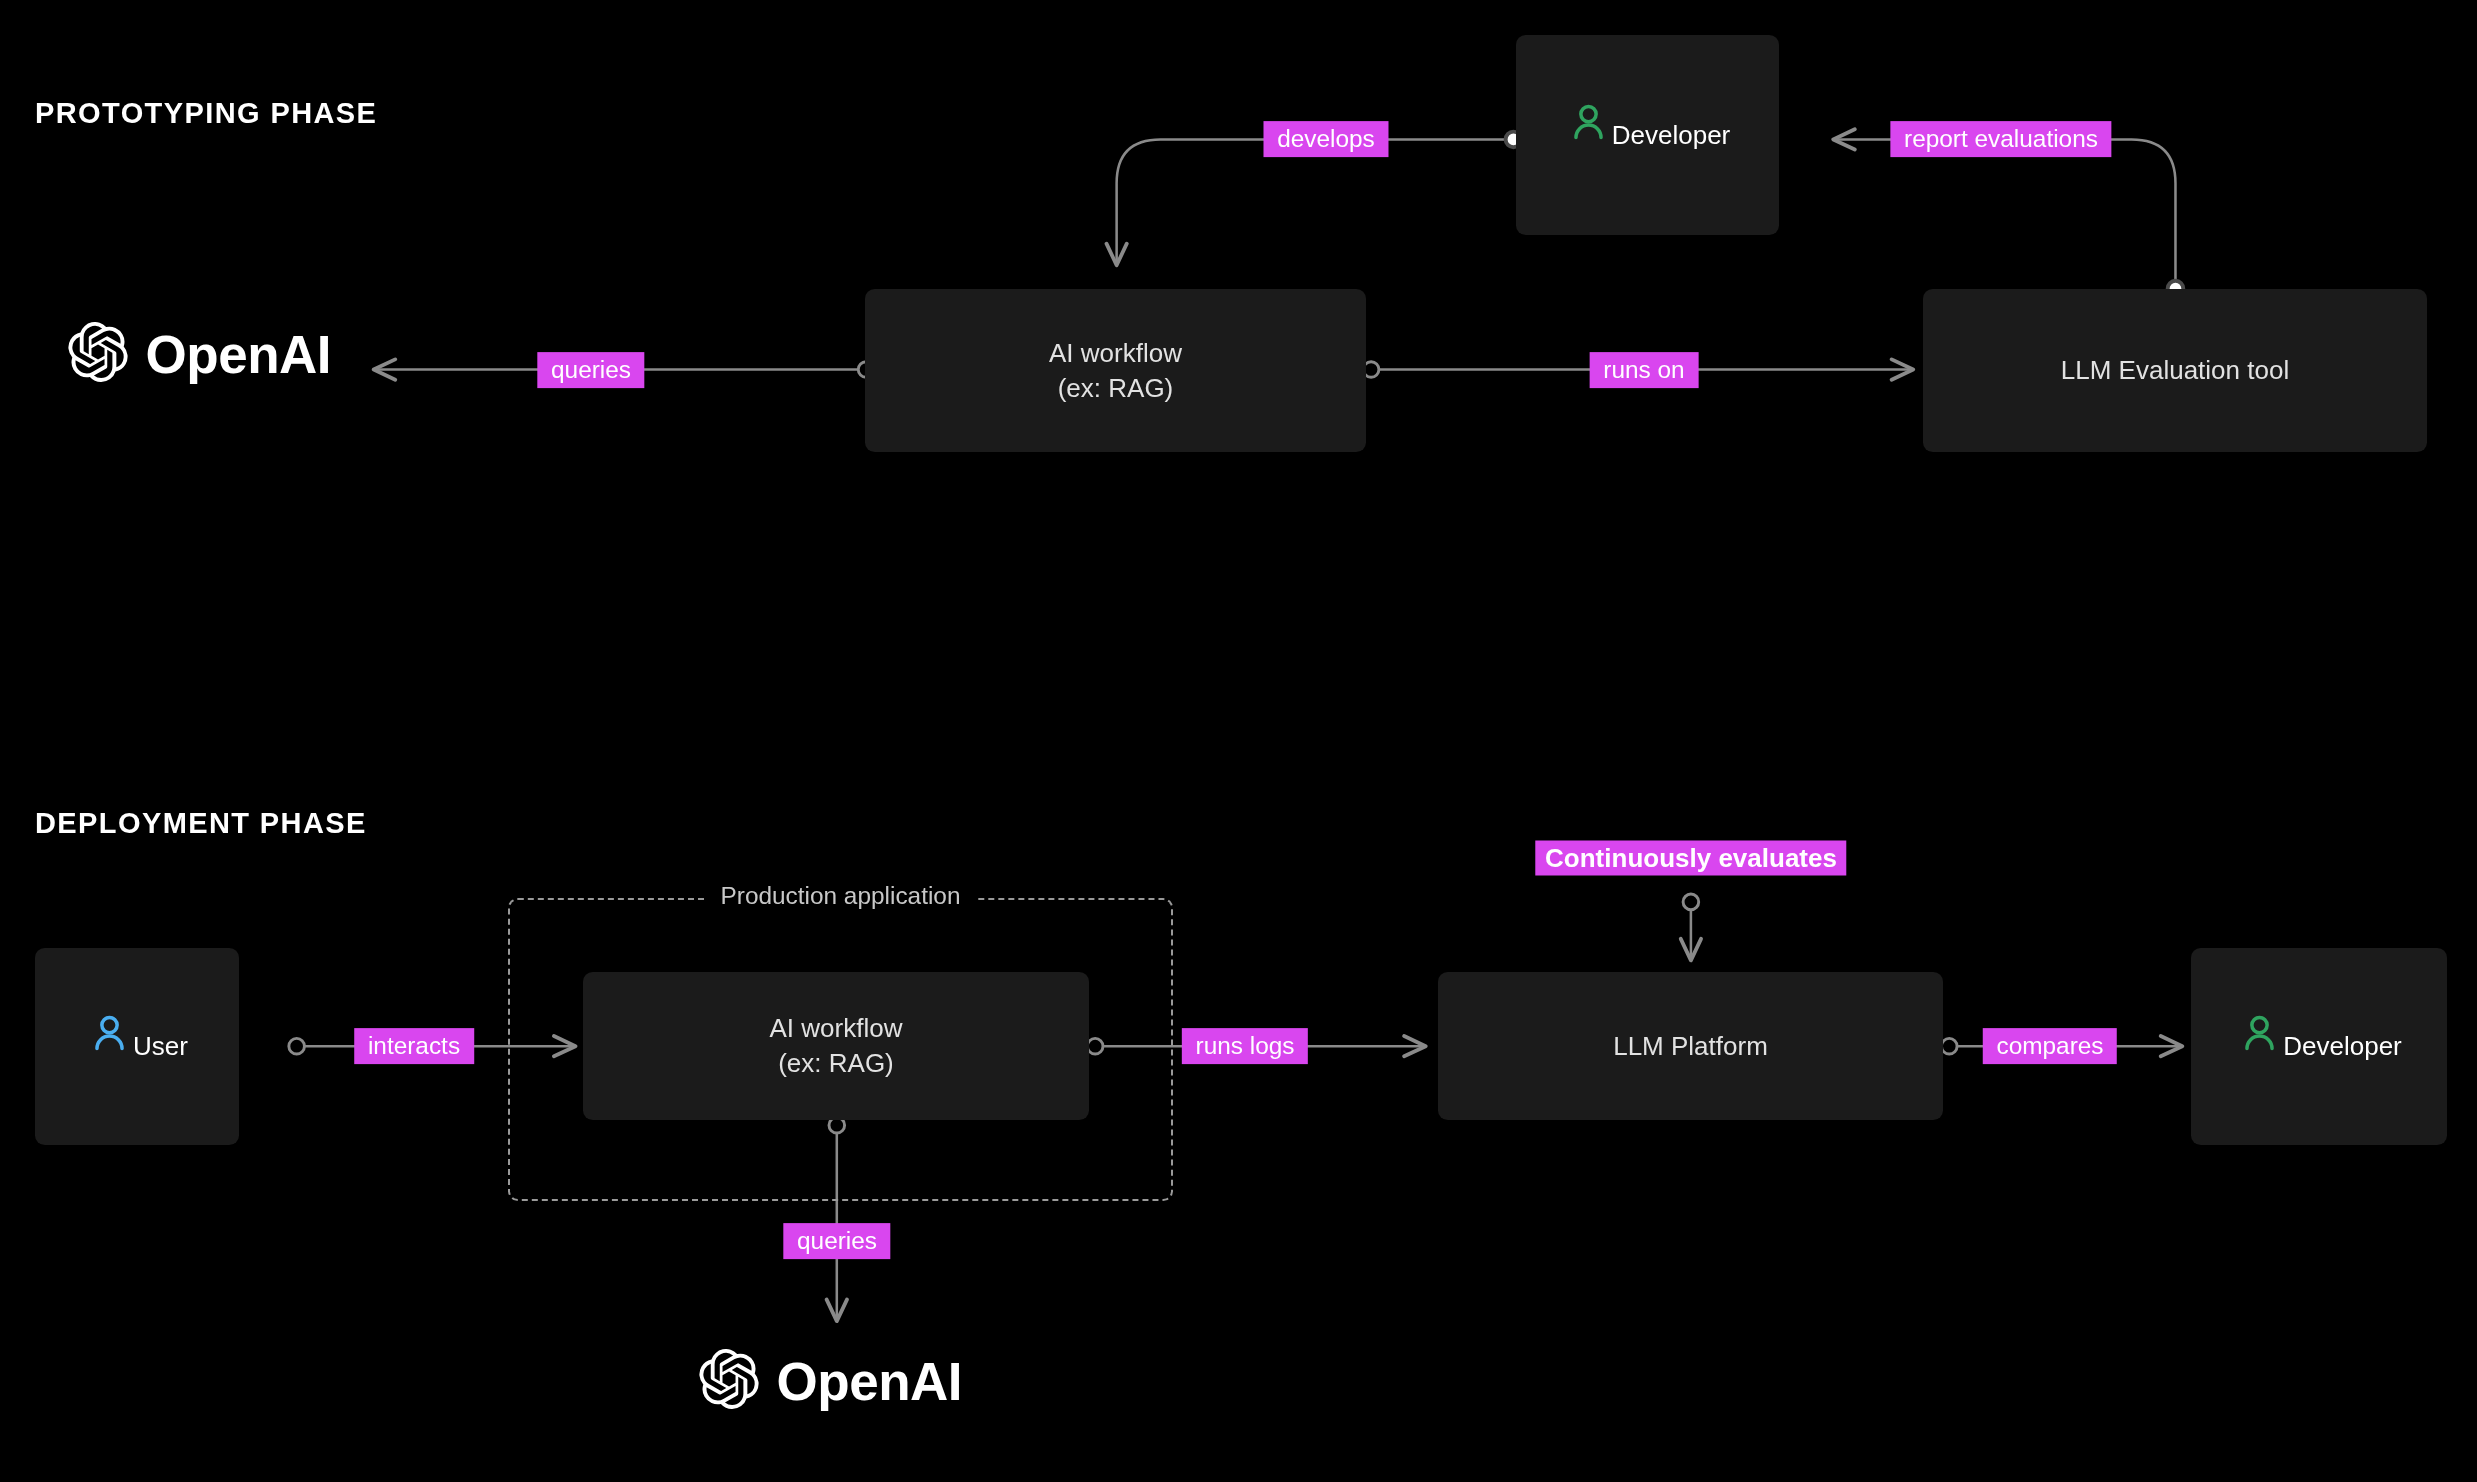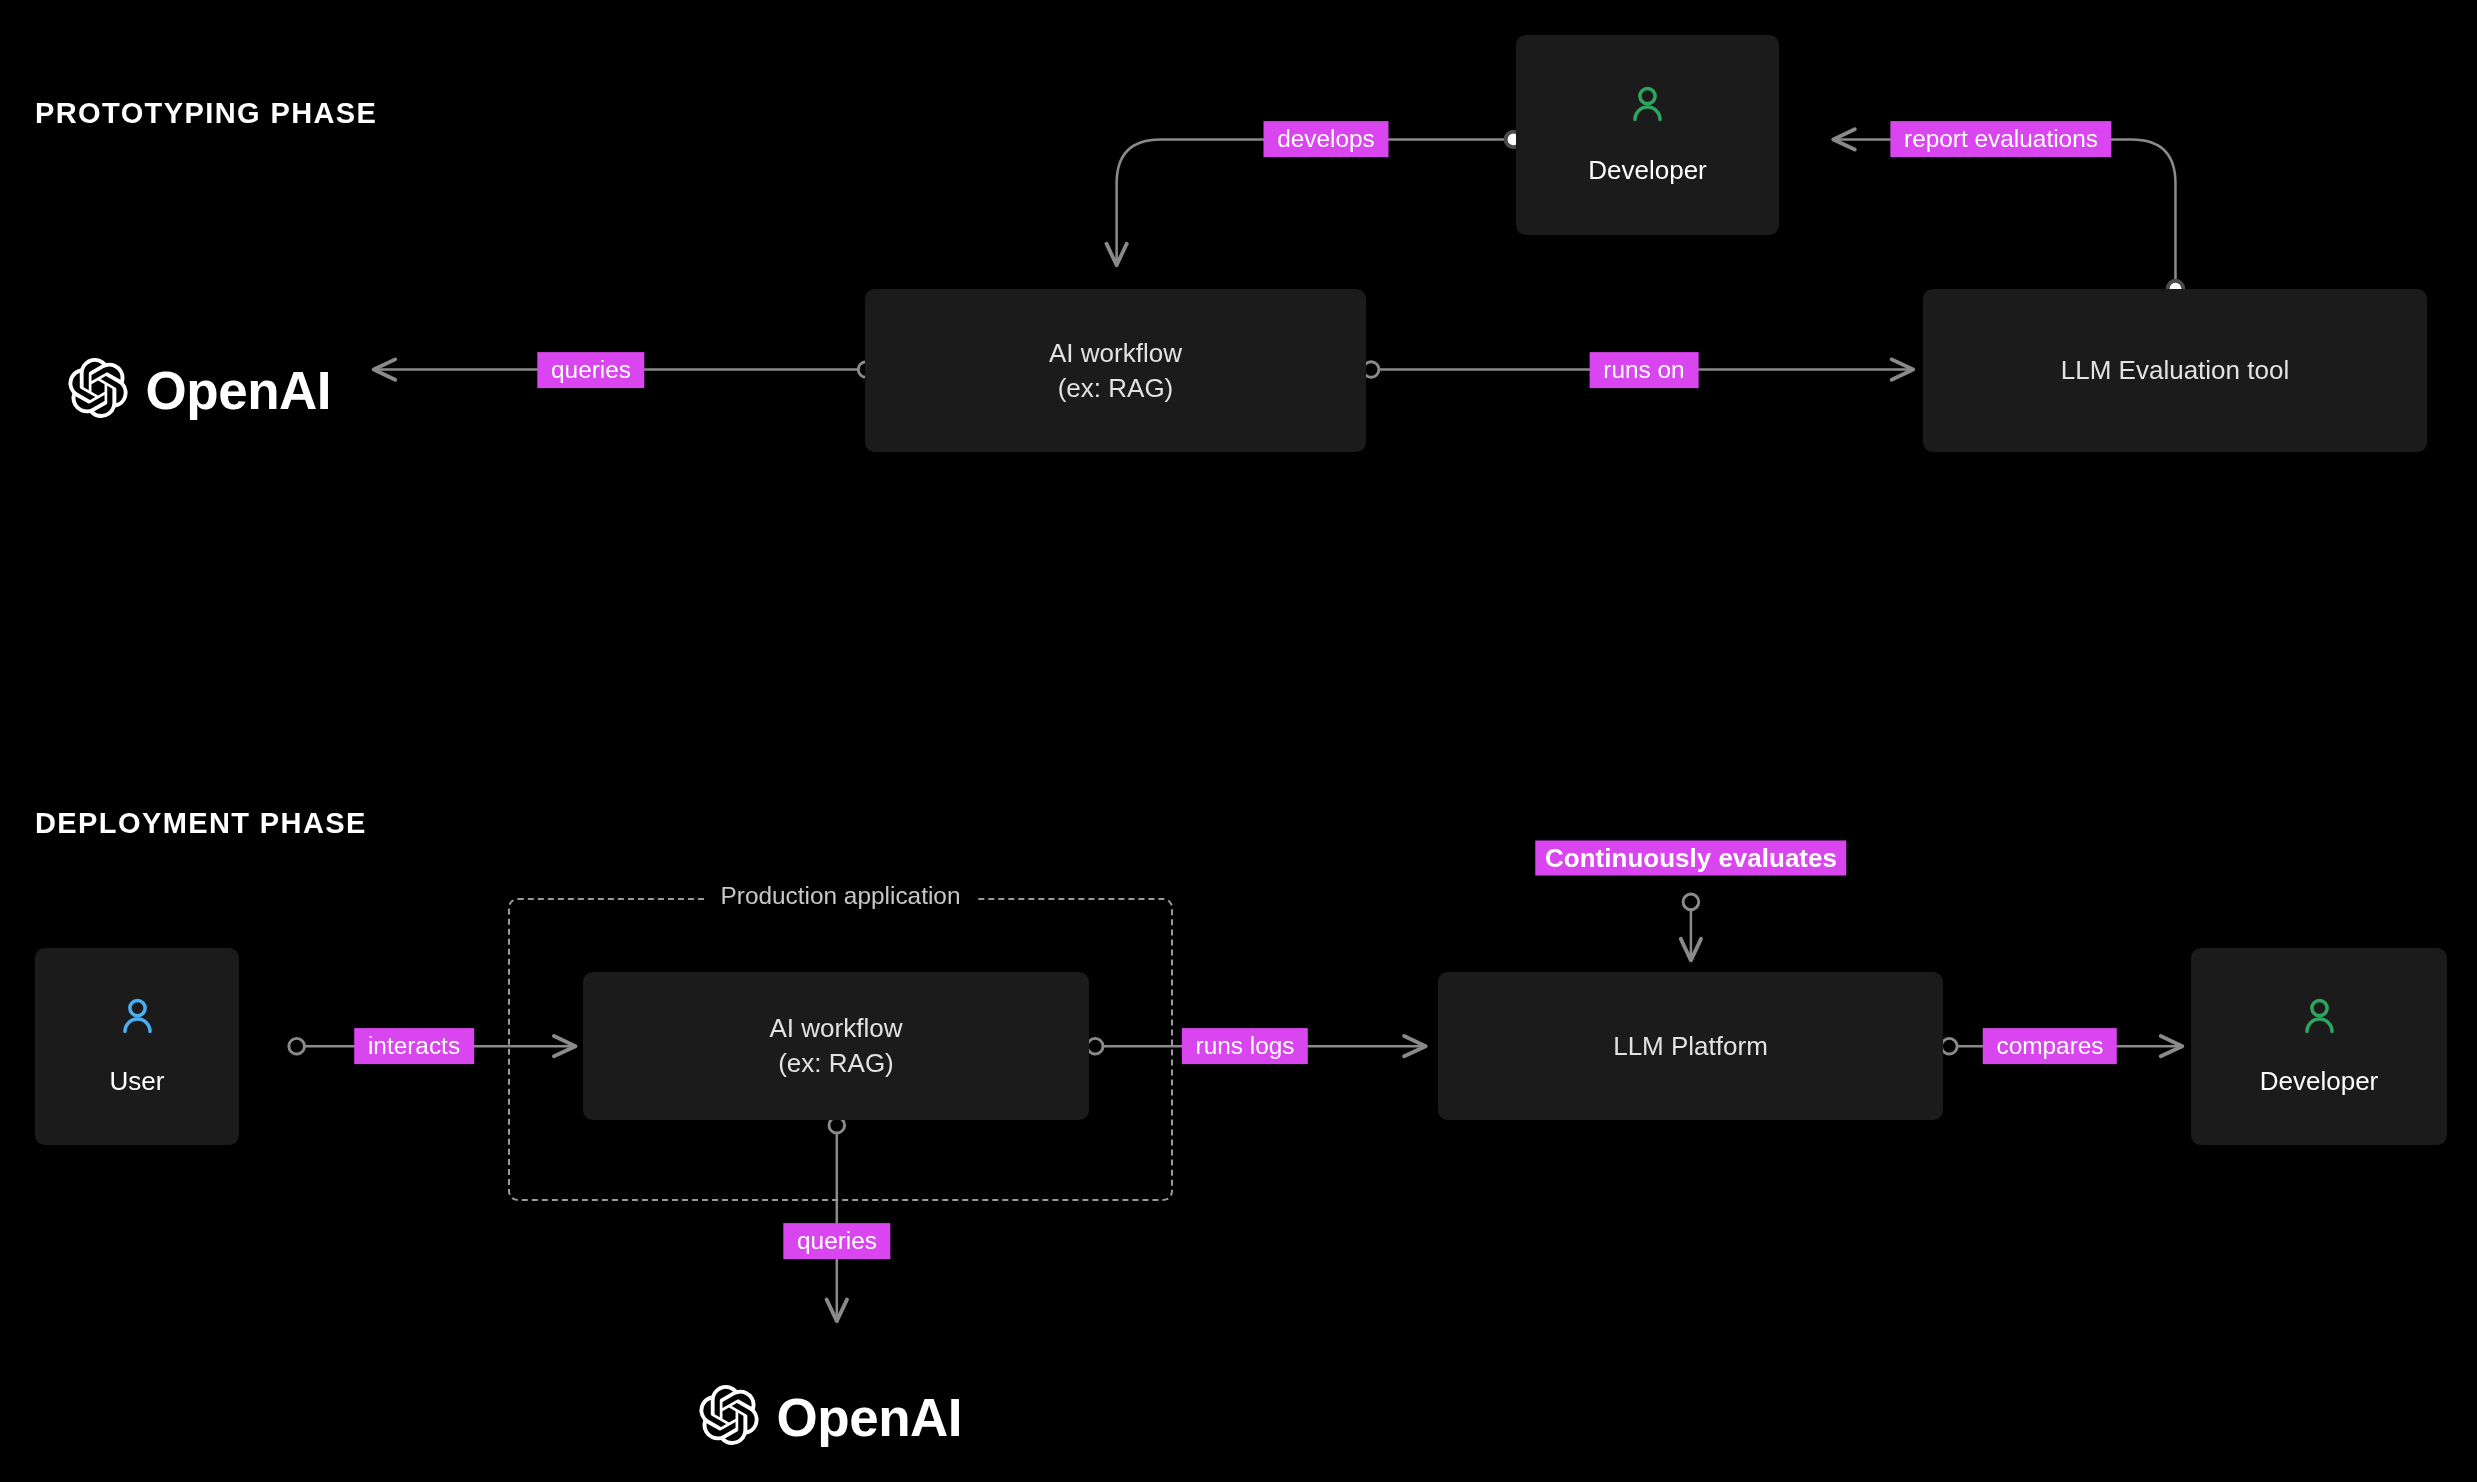--- a/index.html
+++ b/index.html
@@ -33,21 +33,21 @@
   }
   #title-prototyping { left: 35px; top: 80px; margin-top: 17px; }
   #title-deployment  { left: 35px; top: 807px; }
 
   
   .node {
     position: absolute;
     background: #1b1b1b;
     border-radius: 9.8px;
     display: flex;
-    flex-direction: column;
+    flex-direction: row;
     align-items: center;
     justify-content: center;
     z-index: 5;
   }
   .node-label {
     font-size: 26px;
     color: #e2e2e2;
     text-align: center;
     line-height: 1.34;
     white-space: pre-line;
@@ -98,21 +98,20 @@
     white-space: nowrap;
   }
 
   
   .openai-logo {
     position: absolute;
     display: flex;
     align-items: center;
     gap: 17.6px;
     z-index: 5;
-    margin-top: 36px;
   }
   .openai-mark { flex: 0 0 auto; }
   .openai-word {
     font-size: 53px;
     font-weight: 700;
     letter-spacing: -0.5px;
     color: #ffffff;
     line-height: 1;
   }
   #logo-openai-proto  { left: 68px;  top: 322px; }

